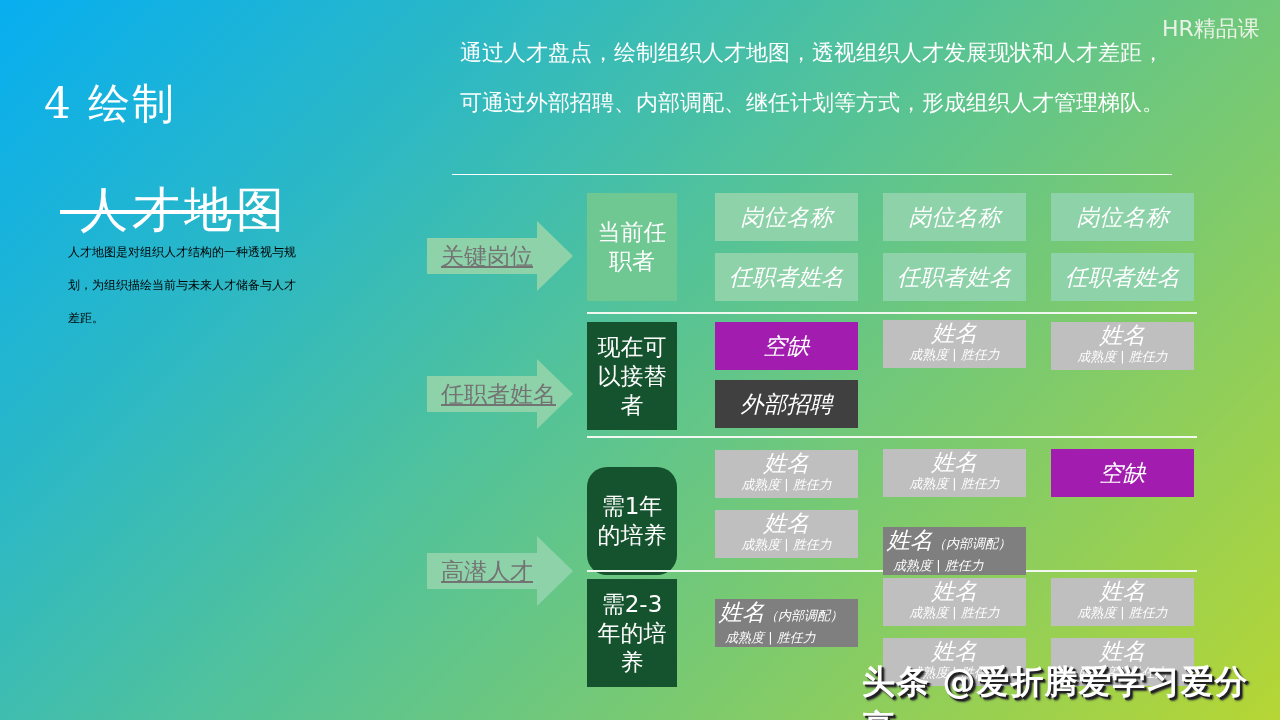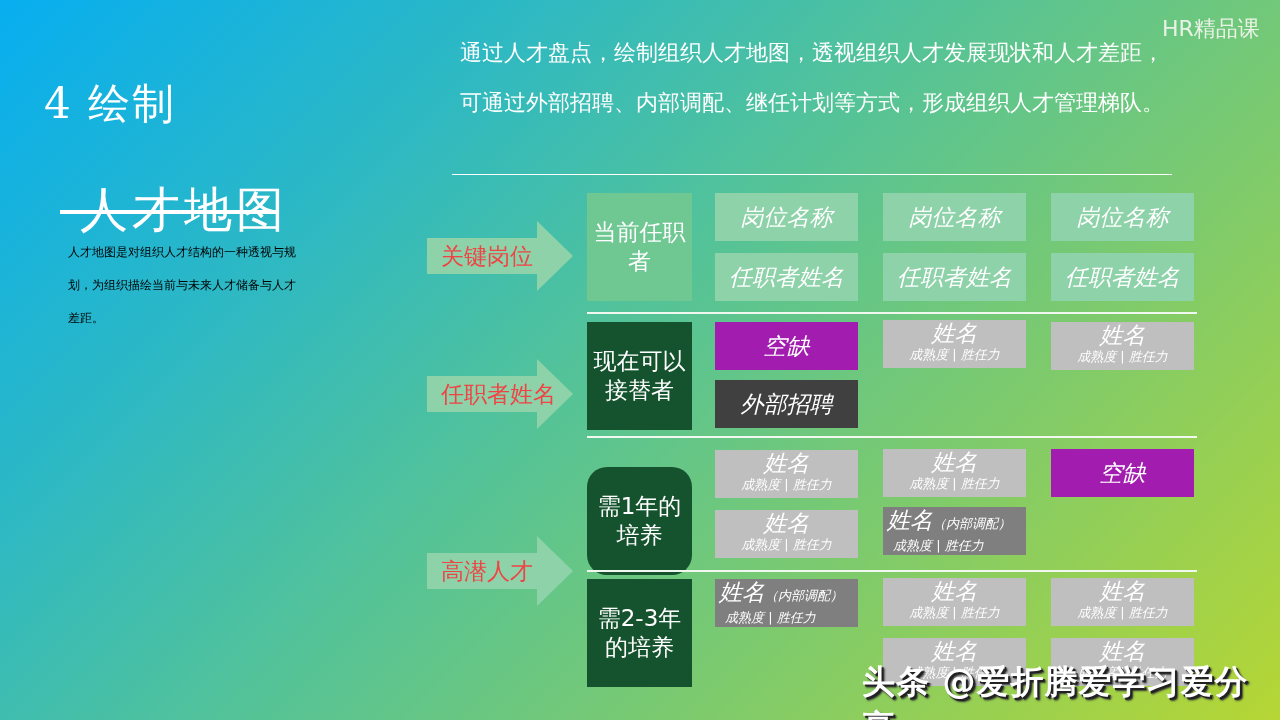--- a/index.html
+++ b/index.html
@@ -17,35 +17,35 @@
   .intro { left:460px; top:28px; width:720px; font-size:22px; line-height:50px; }
   .intro-rule { left:452px; top:174px; width:720px; height:1px; background:#fff; }
   .brand { left:1162px; top:14px; font-size:22px; color:#eaf2e6; }
   .watermark { left:862px; top:660px; font-size:33px; font-weight:bold; color:#fff;
     text-shadow: 2px 2px 0 #222, 3px 3px 2px #333; letter-spacing:1px; }
 
   .arrow { position:absolute; width:146px; height:70px; }
   .arrow .body { position:absolute; left:0; top:17px; width:110px; height:36px; background:#8ed2aa; }
   .arrow .head { position:absolute; left:110px; top:0; width:0; height:0;
     border-top:35px solid transparent; border-bottom:35px solid transparent; border-left:36px solid #8ed2aa; }
-  .arrow .label { position:absolute; left:14px; top:17px; height:36px; line-height:36px; font-size:23px; color:#ef4444; white-space:nowrap; }
+  .arrow .label { position:absolute; left:14px; top:17px; height:36px; line-height:36px; font-size:23px; color:#737373; white-space:nowrap;text-decoration:underline; }
 
-  .rowlabel { position:absolute; left:587px; width:105px; height:108px; display:flex; align-items:center; justify-content:center;
+  .rowlabel { position:absolute; left:587px; width:90px; height:108px; display:flex; align-items:center; justify-content:center;
     text-align:center; font-size:23px; line-height:29px; color:#fff; padding:0 6px; box-sizing:border-box; }
   .rl-green { background:#6fc792; }
   .rl-dark { background:#14532d; }
 
   .divider { position:absolute; left:587px; width:610px; height:2px; background:#f0f8f0; }
 
   .cell { position:absolute; width:143px; height:48px; box-sizing:border-box; text-align:center; color:#fff; overflow:hidden;font-style:italic; }
   .c-header { background:#8ed2aa; font-size:23px; line-height:48px; }
   .c-vacant { background:#a21caf; font-size:23px; line-height:48px; }
   .c-ext { background:#404040; font-size:23px; line-height:48px; }
   .c-person { background:#bfbfbf; }
-  .c-internal { background:#7f7f7f; }
+  .c-internal { background:#7f7f7f;margin-top:20px; }
   .c-person .nm, .c-internal .nm { display:block; font-size:23px; line-height:26px; margin-top:0px; }
   .c-person .sub, .c-internal .sub { display:block; font-size:13px; line-height:18px; }
   .c-internal .nm { text-align:left; padding-left:4px; }
   .c-internal .nm .tag { font-size:13px; }
   .c-internal .sub { text-align:left; padding-left:10px; }
 </style>
 </head>
 <body>
 
 <div class="abs brand">HR精品课</div>

